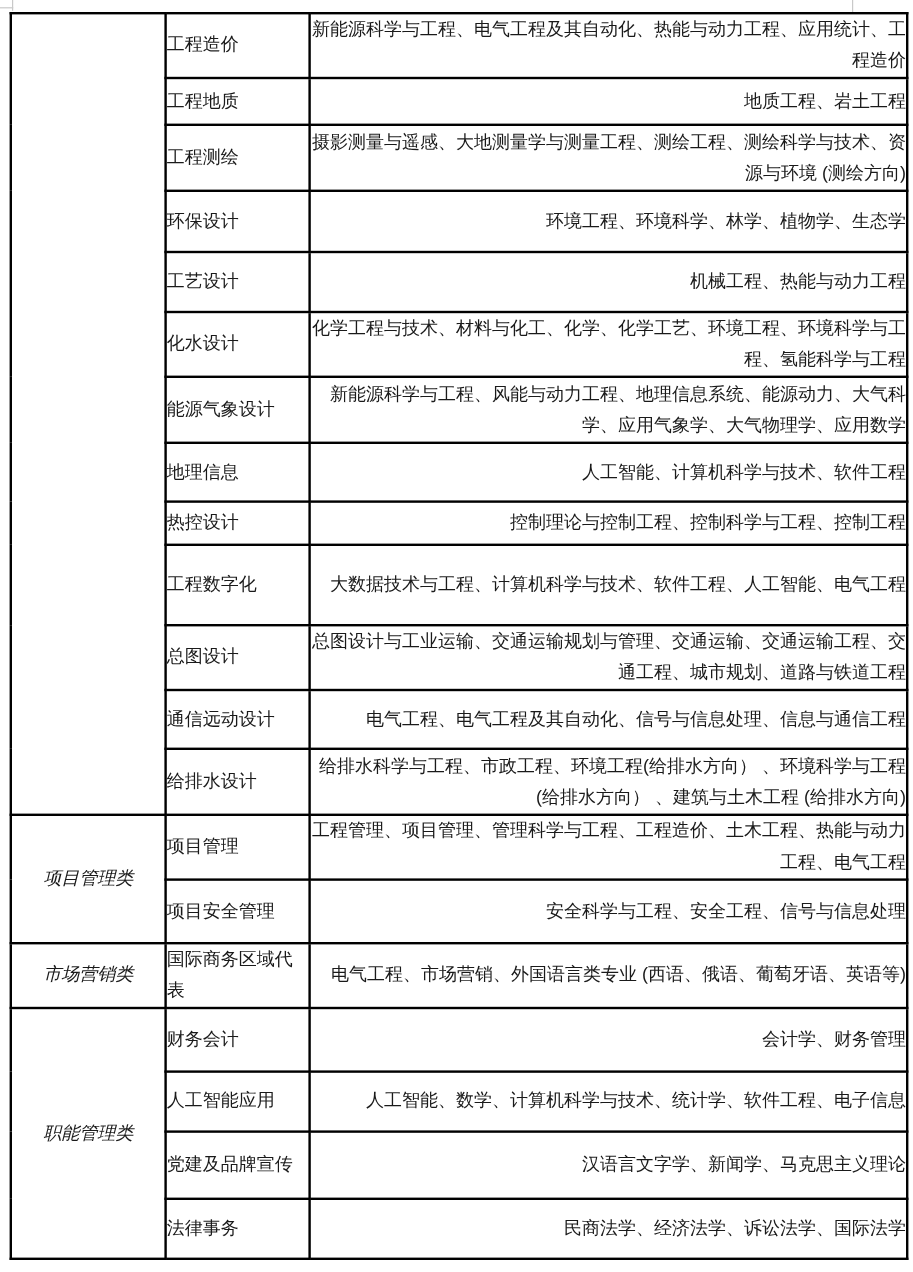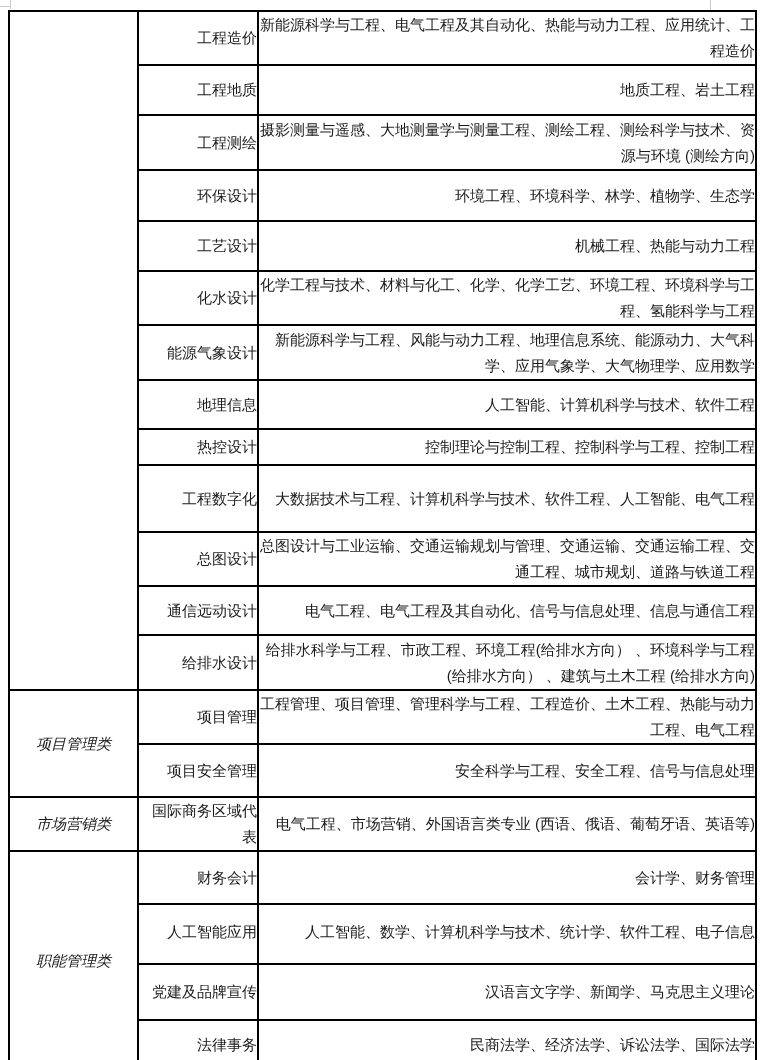--- a/index.html
+++ b/index.html
@@ -37,21 +37,21 @@
     vertical-align: middle;
     padding: 0;
     word-break: break-all;
   }
   td.col-category {
     text-align: center;
     padding: 0 8px;
     font-style: italic;
   }
   td.col-position {
-    text-align: right;
+    text-align: left;
     padding: 0 9px;
   }
   td.col-majors {
     text-align: right;
     padding: 0 6px 0 7px;
   }
 </style>
 </head>
 <body>
 
@@ -64,21 +64,21 @@
     <col style="width:129px">
     <col style="width:120px">
     <col style="width:498px">
   </colgroup>
   <tbody id="table-body">
       <tr style="height: 53px;">
         <td class="col-category" rowspan="13"></td>
         <td class="col-position">工程造价</td>
         <td class="col-majors">新能源科学与工程、电气工程及其自动化、热能与动力工程、应用统计、工程造价</td>
       </tr>
-      <tr style="height: 50px; margin-top: 32px;">
+      <tr style="height: 39px; margin-top: 32px;">
         <td class="col-position">工程地质</td>
         <td class="col-majors">地质工程、岩土工程</td>
       </tr>
       <tr style="height: 55px;">
         <td class="col-position">工程测绘</td>
         <td class="col-majors">摄影测量与遥感、大地测量学与测量工程、测绘工程、测绘科学与技术、资源与环境 (测绘方向)</td>
       </tr>
       <tr style="height: 51px;">
         <td class="col-position">环保设计</td>
         <td class="col-majors">环境工程、环境科学、林学、植物学、生态学</td>
@@ -131,21 +131,21 @@
       <tr style="height: 51px;">
         <td class="col-category" rowspan="1">市场营销类</td>
         <td class="col-position">国际商务区域代表</td>
         <td class="col-majors">电气工程、市场营销、外国语言类专业 (西语、俄语、葡萄牙语、英语等)</td>
       </tr>
       <tr style="height: 53px;">
         <td class="col-category" rowspan="4">职能管理类</td>
         <td class="col-position">财务会计</td>
         <td class="col-majors">会计学、财务管理</td>
       </tr>
-      <tr style="height: 60px; font-family: Liberation Mono, monospace;">
+      <tr style="height: 50px;">
         <td class="col-position">人工智能应用</td>
         <td class="col-majors">人工智能、数学、计算机科学与技术、统计学、软件工程、电子信息</td>
       </tr>
       <tr style="height: 56px;">
         <td class="col-position">党建及品牌宣传</td>
         <td class="col-majors">汉语言文字学、新闻学、马克思主义理论</td>
       </tr>
       <tr style="height: 50px;">
         <td class="col-position">法律事务</td>
         <td class="col-majors">民商法学、经济法学、诉讼法学、国际法学</td>

